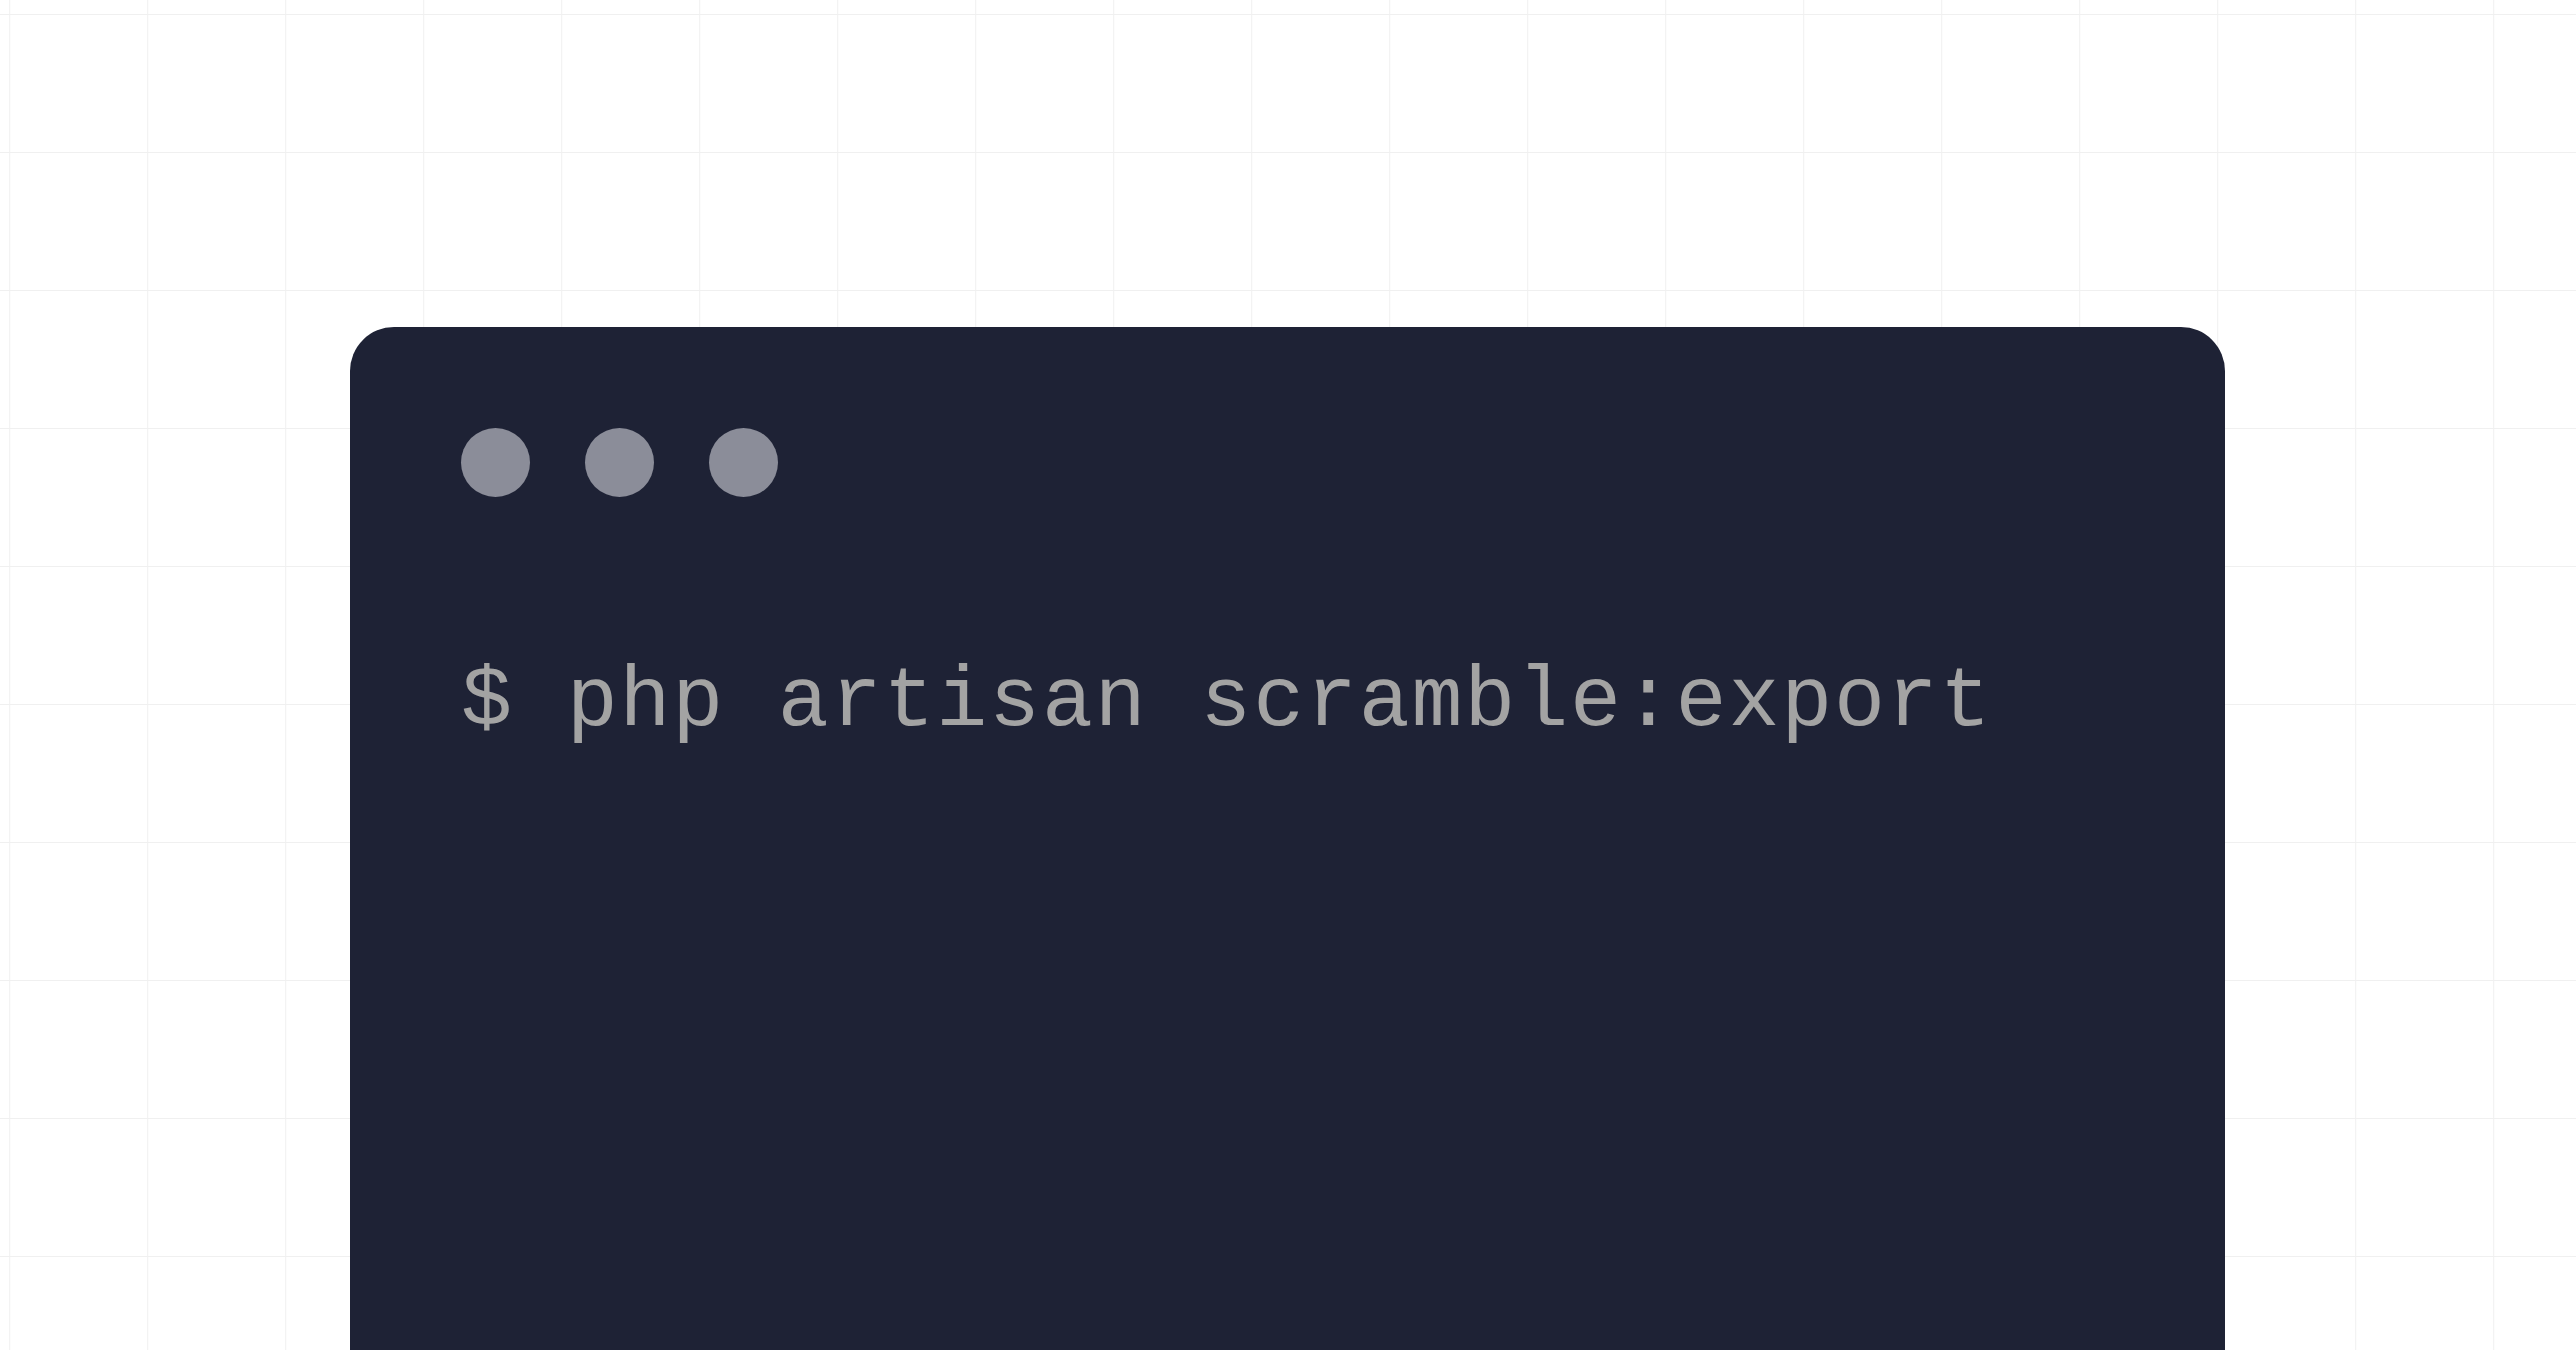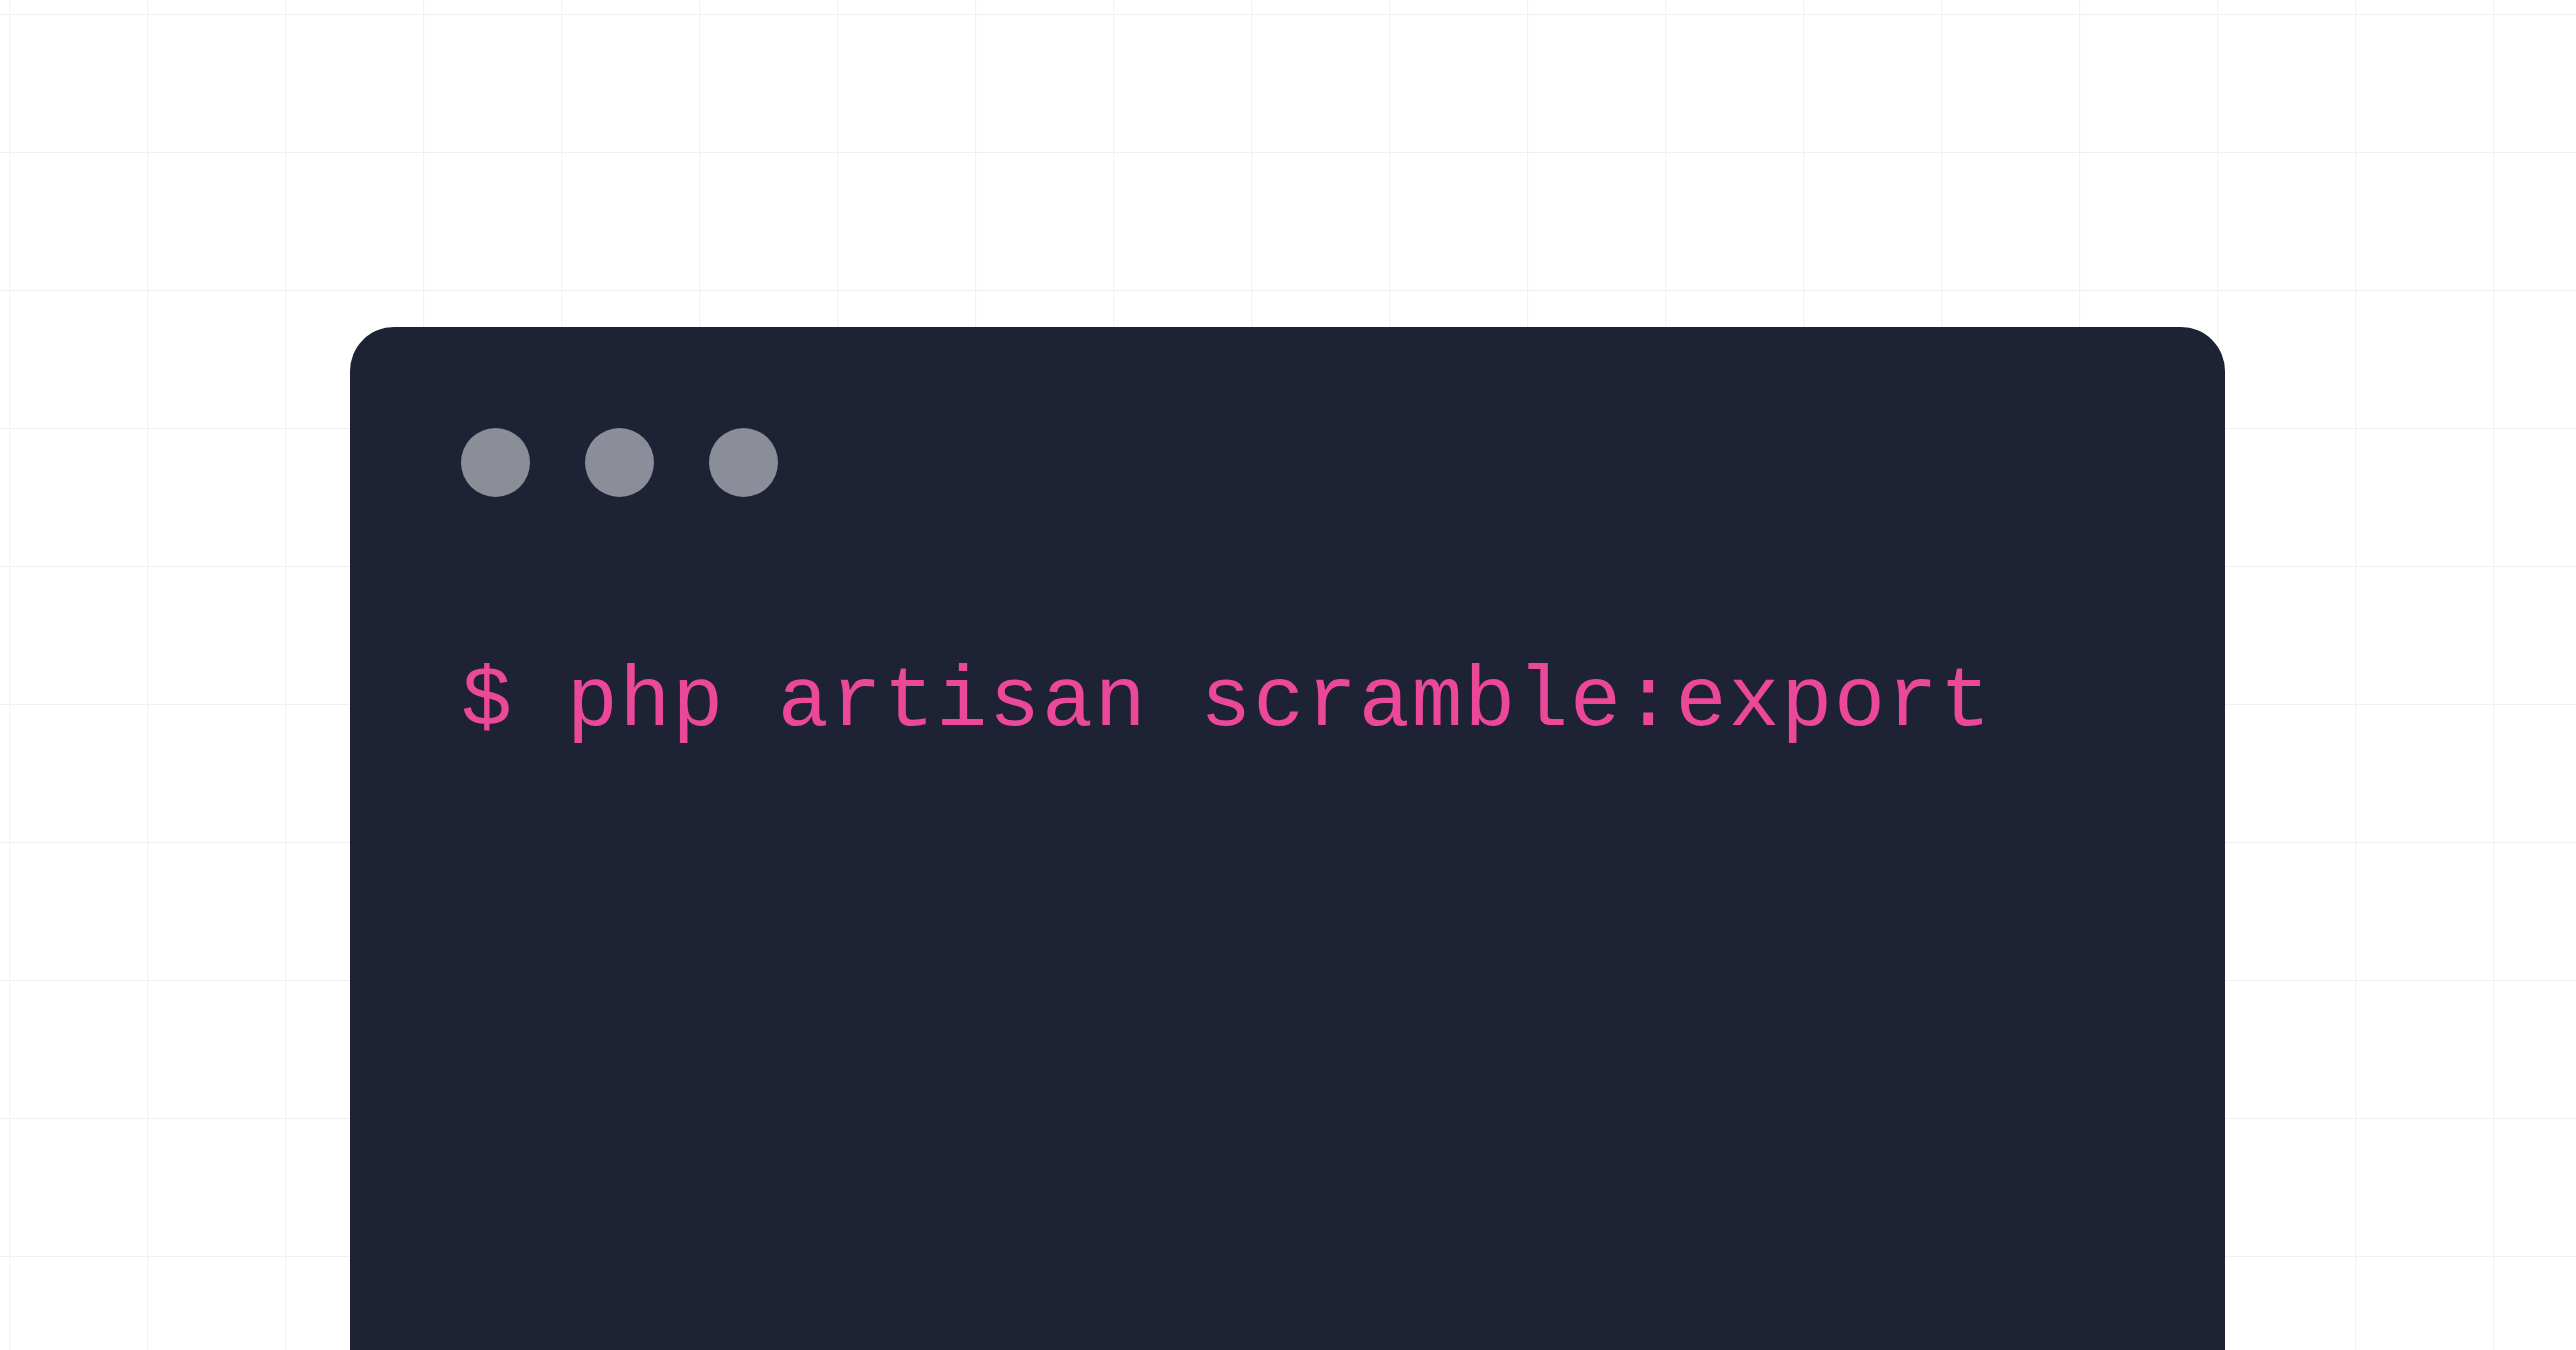--- a/index.html
+++ b/index.html
@@ -49,21 +49,21 @@
     .control-dot {
       width: 69px;
       height: 69px;
       border-radius: 50%;
       background-color: #8b8d99;
     }
 
     .terminal-content {
       font-family: 'SF Mono', 'Monaco', 'Menlo', 'Consolas', 'Courier New', monospace;
       font-size: 85px;
-      color: #ec4899;
+      color: #a3a3a3;
       letter-spacing: 1.8px;
       white-space: nowrap;
     }
 
     .prompt-symbol {
       display: inline;
     }
 
     .command-text {
       display: inline;

